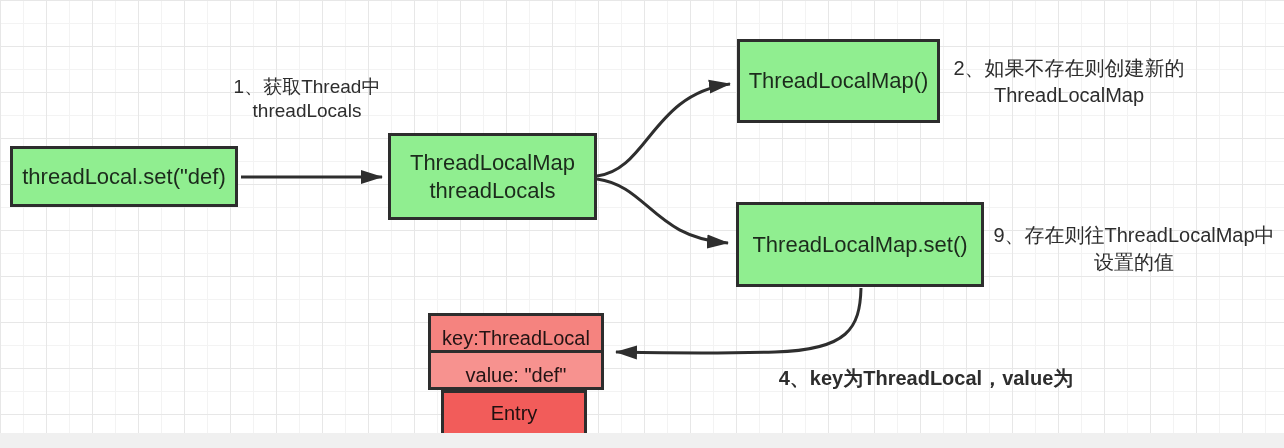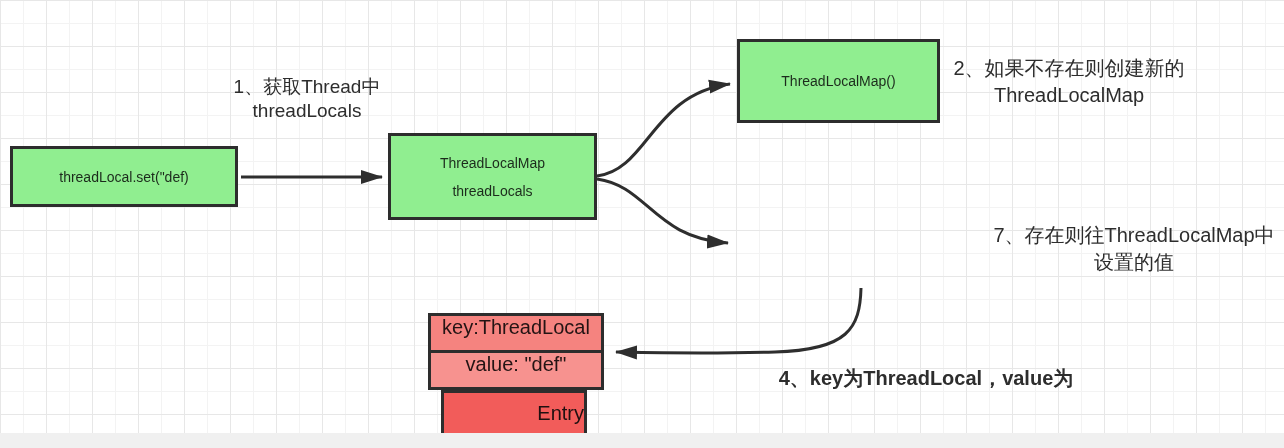--- a/index.html
+++ b/index.html
@@ -15,44 +15,44 @@
       linear-gradient(90deg,#f3f3f3 1px, transparent 1px) 0 0 / 23px 23px,
       #ffffff;
   }
   .node{
     position:absolute;
     box-sizing:border-box;
     background:#90ee90;
     border:3px solid #2d2d2d;
     display:flex;flex-direction:column;
     align-items:center;justify-content:center;
-    font-size:14px;color:#1c2b1c;
+    font-size:22px;color:#1c2b1c;
     text-align:center;line-height:28px;
     white-space:nowrap;
   }
   #box-threadlocal-set{left:10px;top:146px;width:228px;height:61px;}
   #box-threadlocals{left:388px;top:133px;width:209px;height:87px;}
   #box-map-ctor{left:737px;top:39px;width:203px;height:84px;}
   #box-map-set{left:736px;top:202px;width:248px;height:85px;}
 
   #entry-pair{
     position:absolute;left:428px;top:313px;width:176px;height:77px;
     box-sizing:border-box;border:3px solid #2d2d2d;
     display:flex;flex-direction:column;
   }
   .pair-row{
-    flex:1;display:flex;align-items:flex-start;justify-content:center;
+    flex:1;display:flex;align-items:flex-end;justify-content:center;
     font-size:20px;color:#241414;white-space:nowrap;
   }
   #row-key{background:#f5837f;}
   #row-value{background:#f7928f;border-top:3px solid #2d2d2d;}
   #box-entry{
     position:absolute;left:441px;top:390px;width:146px;height:46px;
     box-sizing:border-box;border:3px solid #2d2d2d;background:#f25c5a;
-    display:flex;align-items:center;justify-content:flex-end;
+    display:flex;align-items:center;justify-content:center;
     font-size:20px;color:#201010;
   }
 
   .anno{
     position:absolute;color:#2d2d2d;font-size:20px;line-height:27px;
     text-align:center;white-space:nowrap;
   }
   #anno-1{left:212px;top:75px;width:190px;font-size:19px;line-height:24px;}
   #anno-2{left:941px;top:55px;width:256px;}
   #anno-3{left:984px;top:222px;width:300px;}
@@ -89,20 +89,23 @@
 
   <div class="node" id="box-threadlocals">
     <span>ThreadLocalMap</span>
     <span>threadLocals</span>
   </div>
 
   <div class="node" id="box-map-ctor">
     <span>ThreadLocalMap()</span>
   </div>
 
+  <div class="node" id="box-map-set">
+    <span>ThreadLocalMap.set()</span>
+  </div>
 
   <div id="entry-pair">
     <div class="pair-row" id="row-key">
       <span>key:ThreadLocal</span>
     </div>
     <div class="pair-row" id="row-value">
       <span>value: "def"</span>
     </div>
   </div>
 
@@ -114,21 +117,21 @@
     <div>1、获取Thread中</div>
     <div>threadLocals</div>
   </div>
 
   <div class="anno" id="anno-2">
     <div>2、如果不存在则创建新的</div>
     <div>ThreadLocalMap</div>
   </div>
 
   <div class="anno" id="anno-3">
-    <div>7、存在则往ThreadLocalMap中</div>
+    <div>9、存在则往ThreadLocalMap中</div>
     <div>设置的值</div>
   </div>
 
   <div class="anno" id="anno-4">
     <div>4、key为ThreadLocal，value为</div>
   </div>
 
   <div id="bottom-bar"></div>
 </div>
 

